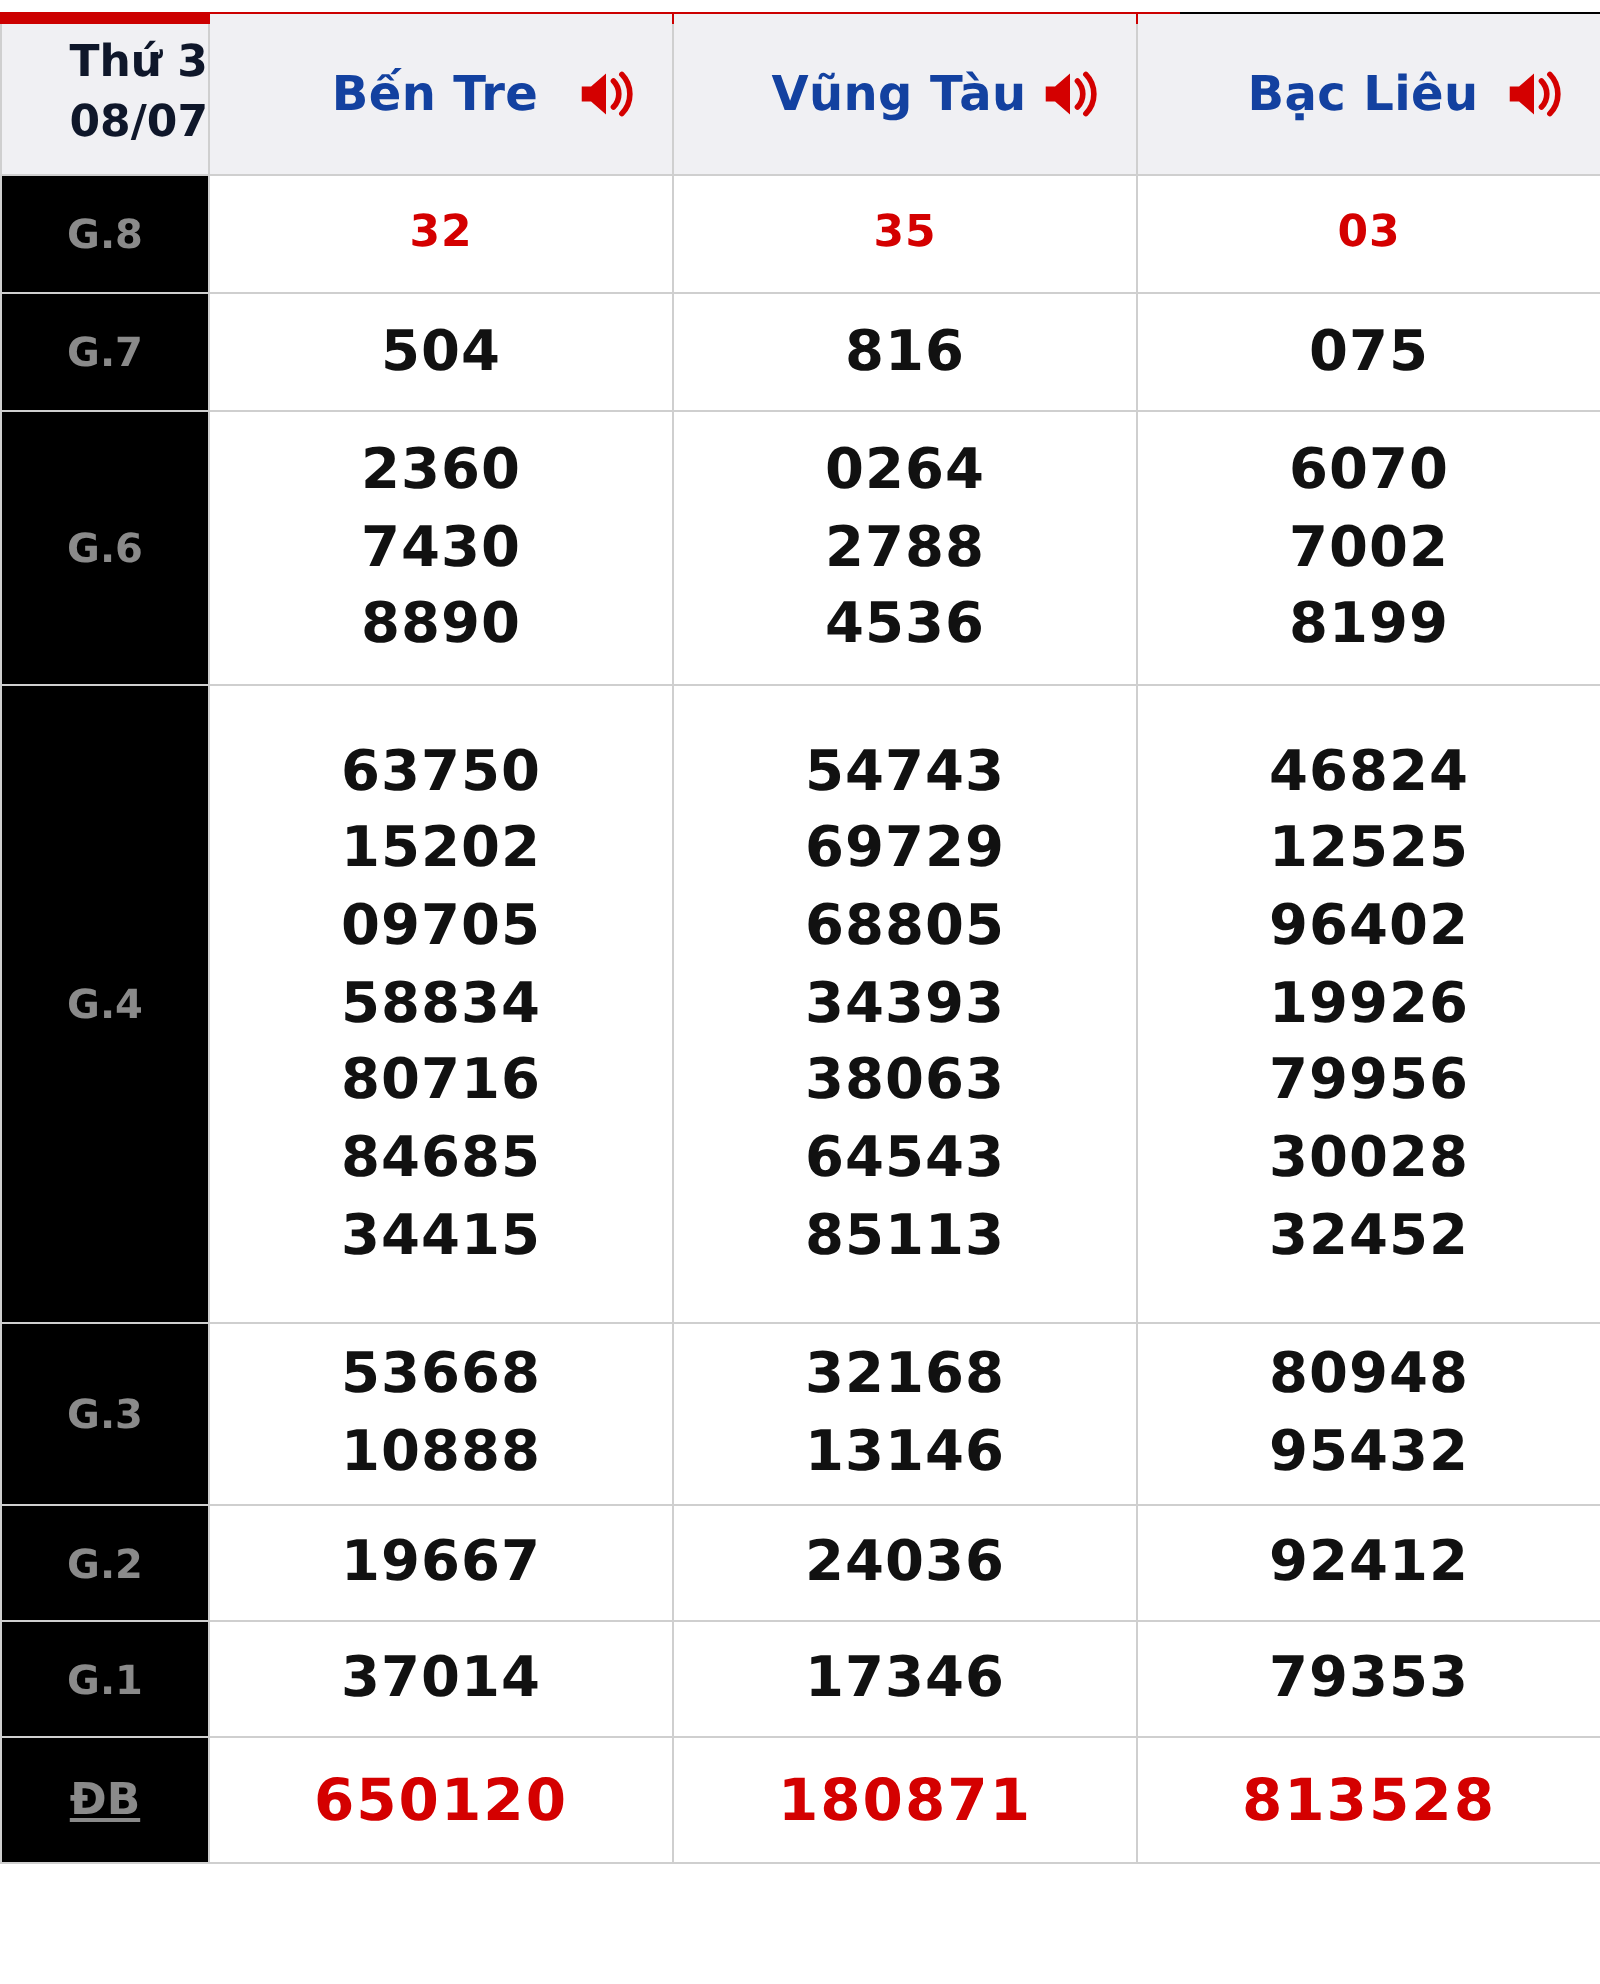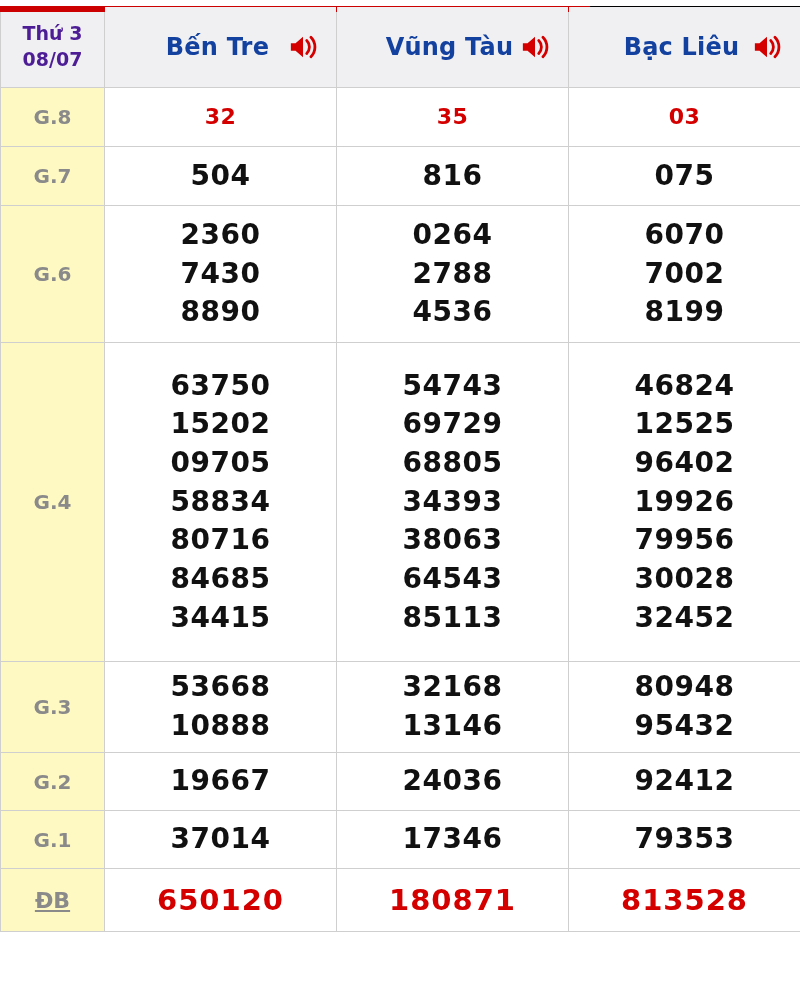--- a/index.html
+++ b/index.html
@@ -50,23 +50,24 @@
   col.c-label { width: 104px; }
   col.c-prov  { width: 232px; }
 
   thead th {
     background: #f0f0f3;
     height: 80px;
     color: #1341a0;
     font-weight: bold;
   }
   .day-cell {
-    font-size: 19px;
+    font-size: 22px;
     line-height: 1.35;
-    color: #4c1d95;
+    color: #0f172a;
+    text-align: right;
   }
   .prov-head {
     position: relative;
     font-size: 24px;
     letter-spacing: .2px;
   }
   .prov-head .pname {
     display: inline-block;
     padding-right: 6px;
   }
@@ -76,21 +77,21 @@
     top: 50%;
     transform: translateY(-50%);
     width: 30px;
     height: 28px;
     display: inline-block;
   }
   .row-label {
     color: #8a8a8a;
     font-size: 20px;
     font-weight: bold;
-    background: #fef9c3;
+    background: #000000;
   }
   .nums {
     font-size: 28px;
     font-weight: bold;
     color: #111111;
     line-height: 1.38;
     padding: 9px 0;
     letter-spacing: .5px;
   }
   .nums div { white-space: nowrap; }

